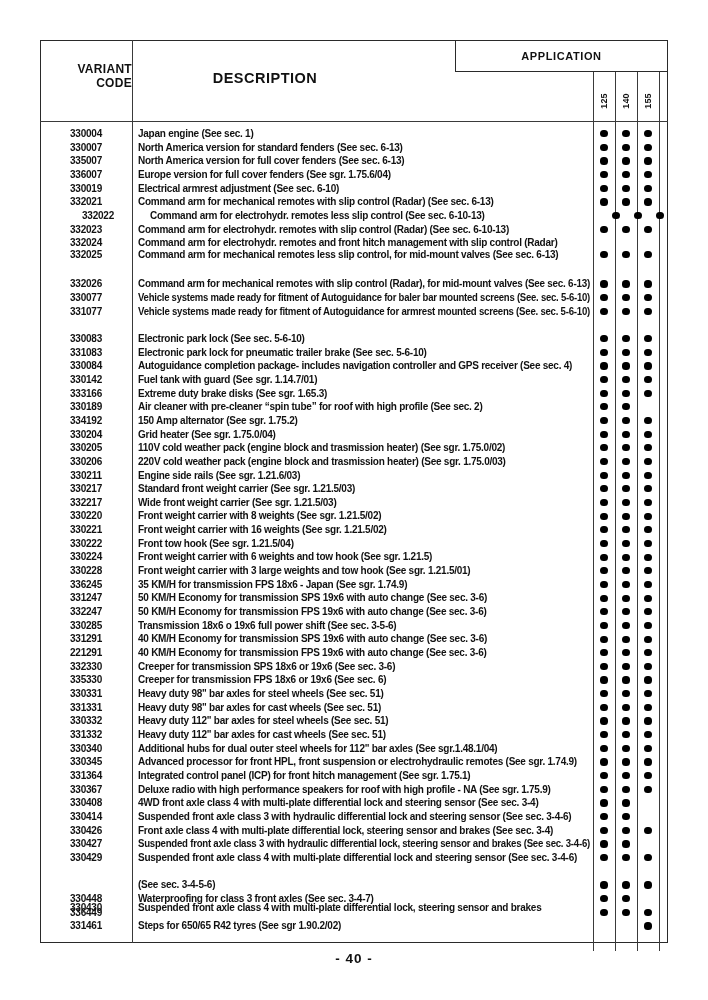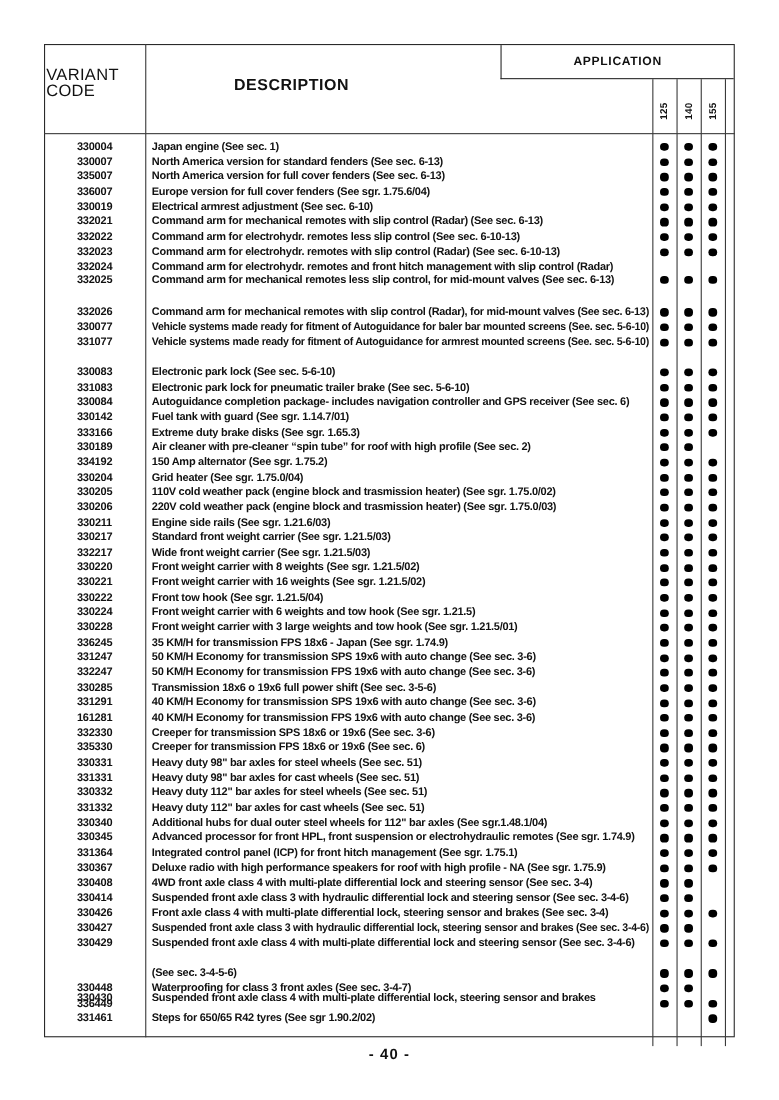--- a/index.html
+++ b/index.html
@@ -15,22 +15,22 @@
   }
   .vline{position:absolute;width:1.2px;background:#3a3a3a;}
   .hline{position:absolute;height:1.2px;background:#3a3a3a;}
   .appbox{
     position:absolute;left:455px;top:41px;width:212px;height:31px;
     border-left:1.4px solid #2a2a2a;border-bottom:1.4px solid #2a2a2a;
     display:flex;align-items:center;justify-content:center;
   }
   .appbox span{font-weight:bold;font-size:11px;letter-spacing:.6px;}
   .vclabel{
-    position:absolute;left:42px;top:62px;width:90px;text-align:left;
-    font-weight:normal;font-size:15px;line-height:14px;letter-spacing:.3px;
+    position:absolute;left:42px;top:62px;width:90px;text-align:right;
+    font-weight:bold;font-size:12px;line-height:14px;letter-spacing:.3px;
   }
   .desclabel{
     position:absolute;left:160px;top:70px;width:210px;text-align:center;
     font-weight:bold;font-size:14.5px;letter-spacing:.5px;
   }
   .model{
     position:absolute;top:86px;width:22px;height:30px;
     display:flex;align-items:center;justify-content:center;
   }
   .model span{
@@ -128,21 +128,21 @@
         <div class="dot" style="left: 582.4px;"></div>
         <div class="dot" style="left: 604.4px;"></div>
       </div>
       <div class="trow" style="top: 68.3px;">
         <div class="code">332021</div>
         <div class="desc"><span>Command arm for mechanical remotes with slip control (Radar) (See sec. 6-13)</span></div>
         <div class="dot" style="left: 560.4px;"></div>
         <div class="dot" style="left: 582.4px;"></div>
         <div class="dot" style="left: 604.4px;"></div>
       </div>
-      <div class="trow" style="top: 81.96px;">
+      <div class="trow" style="top: 81.96px; margin-left: 12px;">
         <div class="code">332022</div>
         <div class="desc"><span>Command arm for electrohydr. remotes less slip control (See sec. 6-10-13)</span></div>
         <div class="dot" style="left: 560.4px;"></div>
         <div class="dot" style="left: 582.4px;"></div>
         <div class="dot" style="left: 604.4px;"></div>
       </div>
       <div class="trow" style="top: 95.62px;">
         <div class="code">332023</div>
         <div class="desc"><span>Command arm for electrohydr. remotes with slip control (Radar) (See sec. 6-10-13)</span></div>
         <div class="dot" style="left: 560.4px;"></div>
@@ -190,21 +190,21 @@
       </div>
       <div class="trow" style="top: 218.56px;">
         <div class="code">331083</div>
         <div class="desc"><span>Electronic park lock for pneumatic trailer brake (See sec. 5-6-10)</span></div>
         <div class="dot" style="left: 560.4px;"></div>
         <div class="dot" style="left: 582.4px;"></div>
         <div class="dot" style="left: 604.4px;"></div>
       </div>
       <div class="trow" style="top: 232.22px;">
         <div class="code">330084</div>
-        <div class="desc"><span>Autoguidance completion package- includes navigation controller and GPS receiver (See sec. 6)</span></div>
+        <div class="desc"><span>Autoguidance completion package- includes navigation controller and GPS receiver (See sec. 4)</span></div>
         <div class="dot" style="left: 560.4px;"></div>
         <div class="dot" style="left: 582.4px;"></div>
         <div class="dot" style="left: 604.4px;"></div>
       </div>
       <div class="trow" style="top: 245.88px;">
         <div class="code">330142</div>
         <div class="desc"><span>Fuel tank with guard (See sgr. 1.14.7/01)</span></div>
         <div class="dot" style="left: 560.4px;"></div>
         <div class="dot" style="left: 582.4px;"></div>
         <div class="dot" style="left: 604.4px;"></div>
@@ -335,21 +335,21 @@
         <div class="dot" style="left: 604.4px;"></div>
       </div>
       <div class="trow" style="top: 505.42px;">
         <div class="code">331291</div>
         <div class="desc"><span>40 KM/H Economy for transmission SPS 19x6 with auto change (See sec. 3-6)</span></div>
         <div class="dot" style="left: 560.4px;"></div>
         <div class="dot" style="left: 582.4px;"></div>
         <div class="dot" style="left: 604.4px;"></div>
       </div>
       <div class="trow" style="top: 519.08px;">
-        <div class="code">161281</div>
+        <div class="code">221291</div>
         <div class="desc"><span>40 KM/H Economy for transmission FPS 19x6 with auto change (See sec. 3-6)</span></div>
         <div class="dot" style="left: 560.4px;"></div>
         <div class="dot" style="left: 582.4px;"></div>
         <div class="dot" style="left: 604.4px;"></div>
       </div>
       <div class="trow" style="top: 532.74px;">
         <div class="code">332330</div>
         <div class="desc"><span>Creeper for transmission SPS 18x6 or 19x6 (See sec. 3-6)</span></div>
         <div class="dot" style="left: 560.4px;"></div>
         <div class="dot" style="left: 582.4px;"></div>

